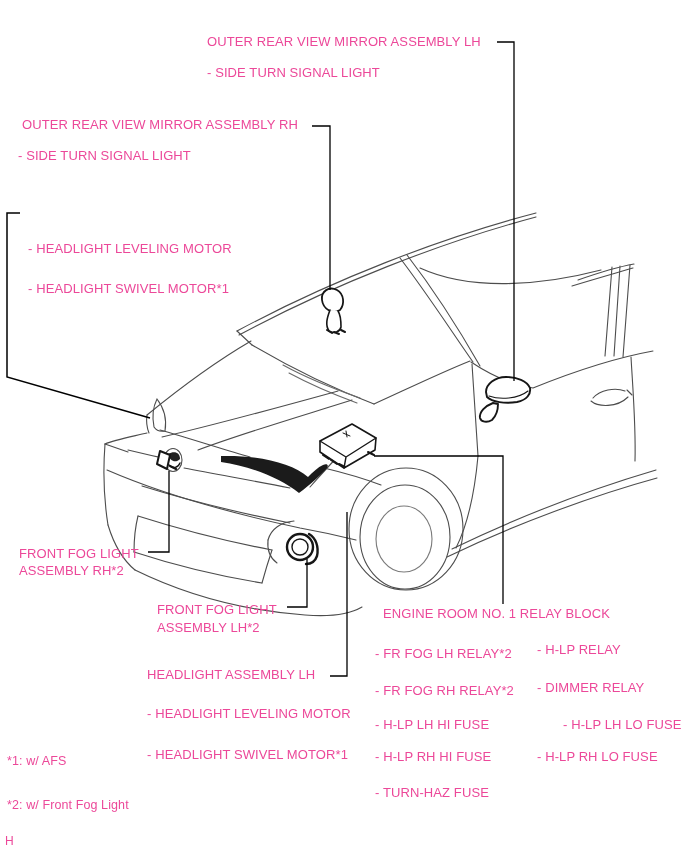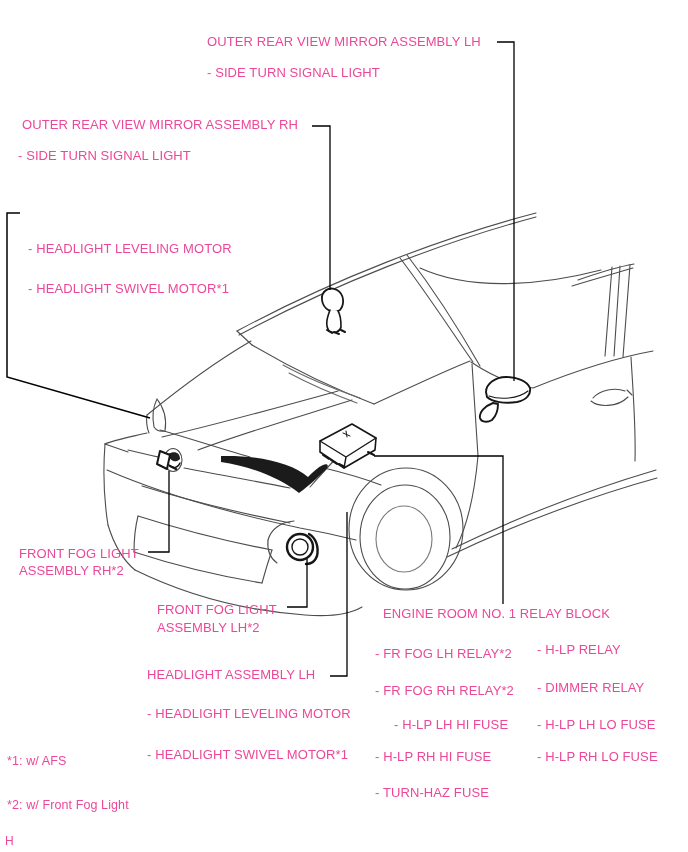--- a/index.html
+++ b/index.html
@@ -160,27 +160,27 @@
   <div class="lbl" style="left:157px;top:601px;line-height:18px;"><span>FRONT FOG LIGHT</span><br><span>ASSEMBLY LH*2</span></div>
 
   <div class="lbl" style="left:147px;top:667px;">HEADLIGHT ASSEMBLY LH</div>
   <div class="lbl" style="left:147px;top:706px;">- HEADLIGHT LEVELING MOTOR</div>
   <div class="lbl" style="left:147px;top:747px;">- HEADLIGHT SWIVEL MOTOR*1</div>
 
   <div class="lbl" style="left:383px;top:606px;">ENGINE ROOM NO. 1 RELAY BLOCK</div>
 
   <div class="lbl" style="left:375px;top:646px;">- FR FOG LH RELAY*2</div>
   <div class="lbl" style="left:375px;top:683px;">- FR FOG RH RELAY*2</div>
-  <div class="lbl" style="left:394px;top:717px;">- H-LP LH HI FUSE</div>
+  <div class="lbl" style="left:375px;top:717px;">- H-LP LH HI FUSE</div>
   <div class="lbl" style="left:375px;top:749px;">- H-LP RH HI FUSE</div>
   <div class="lbl" style="left:375px;top:785px;">- TURN-HAZ FUSE</div>
 
   <div class="lbl" style="left:537px;top:642px;">- H-LP RELAY</div>
   <div class="lbl" style="left:537px;top:680px;">- DIMMER RELAY</div>
-  <div class="lbl" style="left:537px;top:717px;">- H-LP LH LO FUSE</div>
+  <div class="lbl" style="left:563px;top:717px;">- H-LP LH LO FUSE</div>
   <div class="lbl" style="left:537px;top:749px;">- H-LP RH LO FUSE</div>
 
   <div class="lbl footnote" style="left:7px;top:754px;">*1: w/ AFS</div>
   <div class="lbl footnote" style="left:7px;top:798px;">*2: w/ Front Fog Light</div>
 
   <div class="lbl pagechar" style="left:5px;top:834px;">H</div>
 
 </div>
 
 </body></html>

